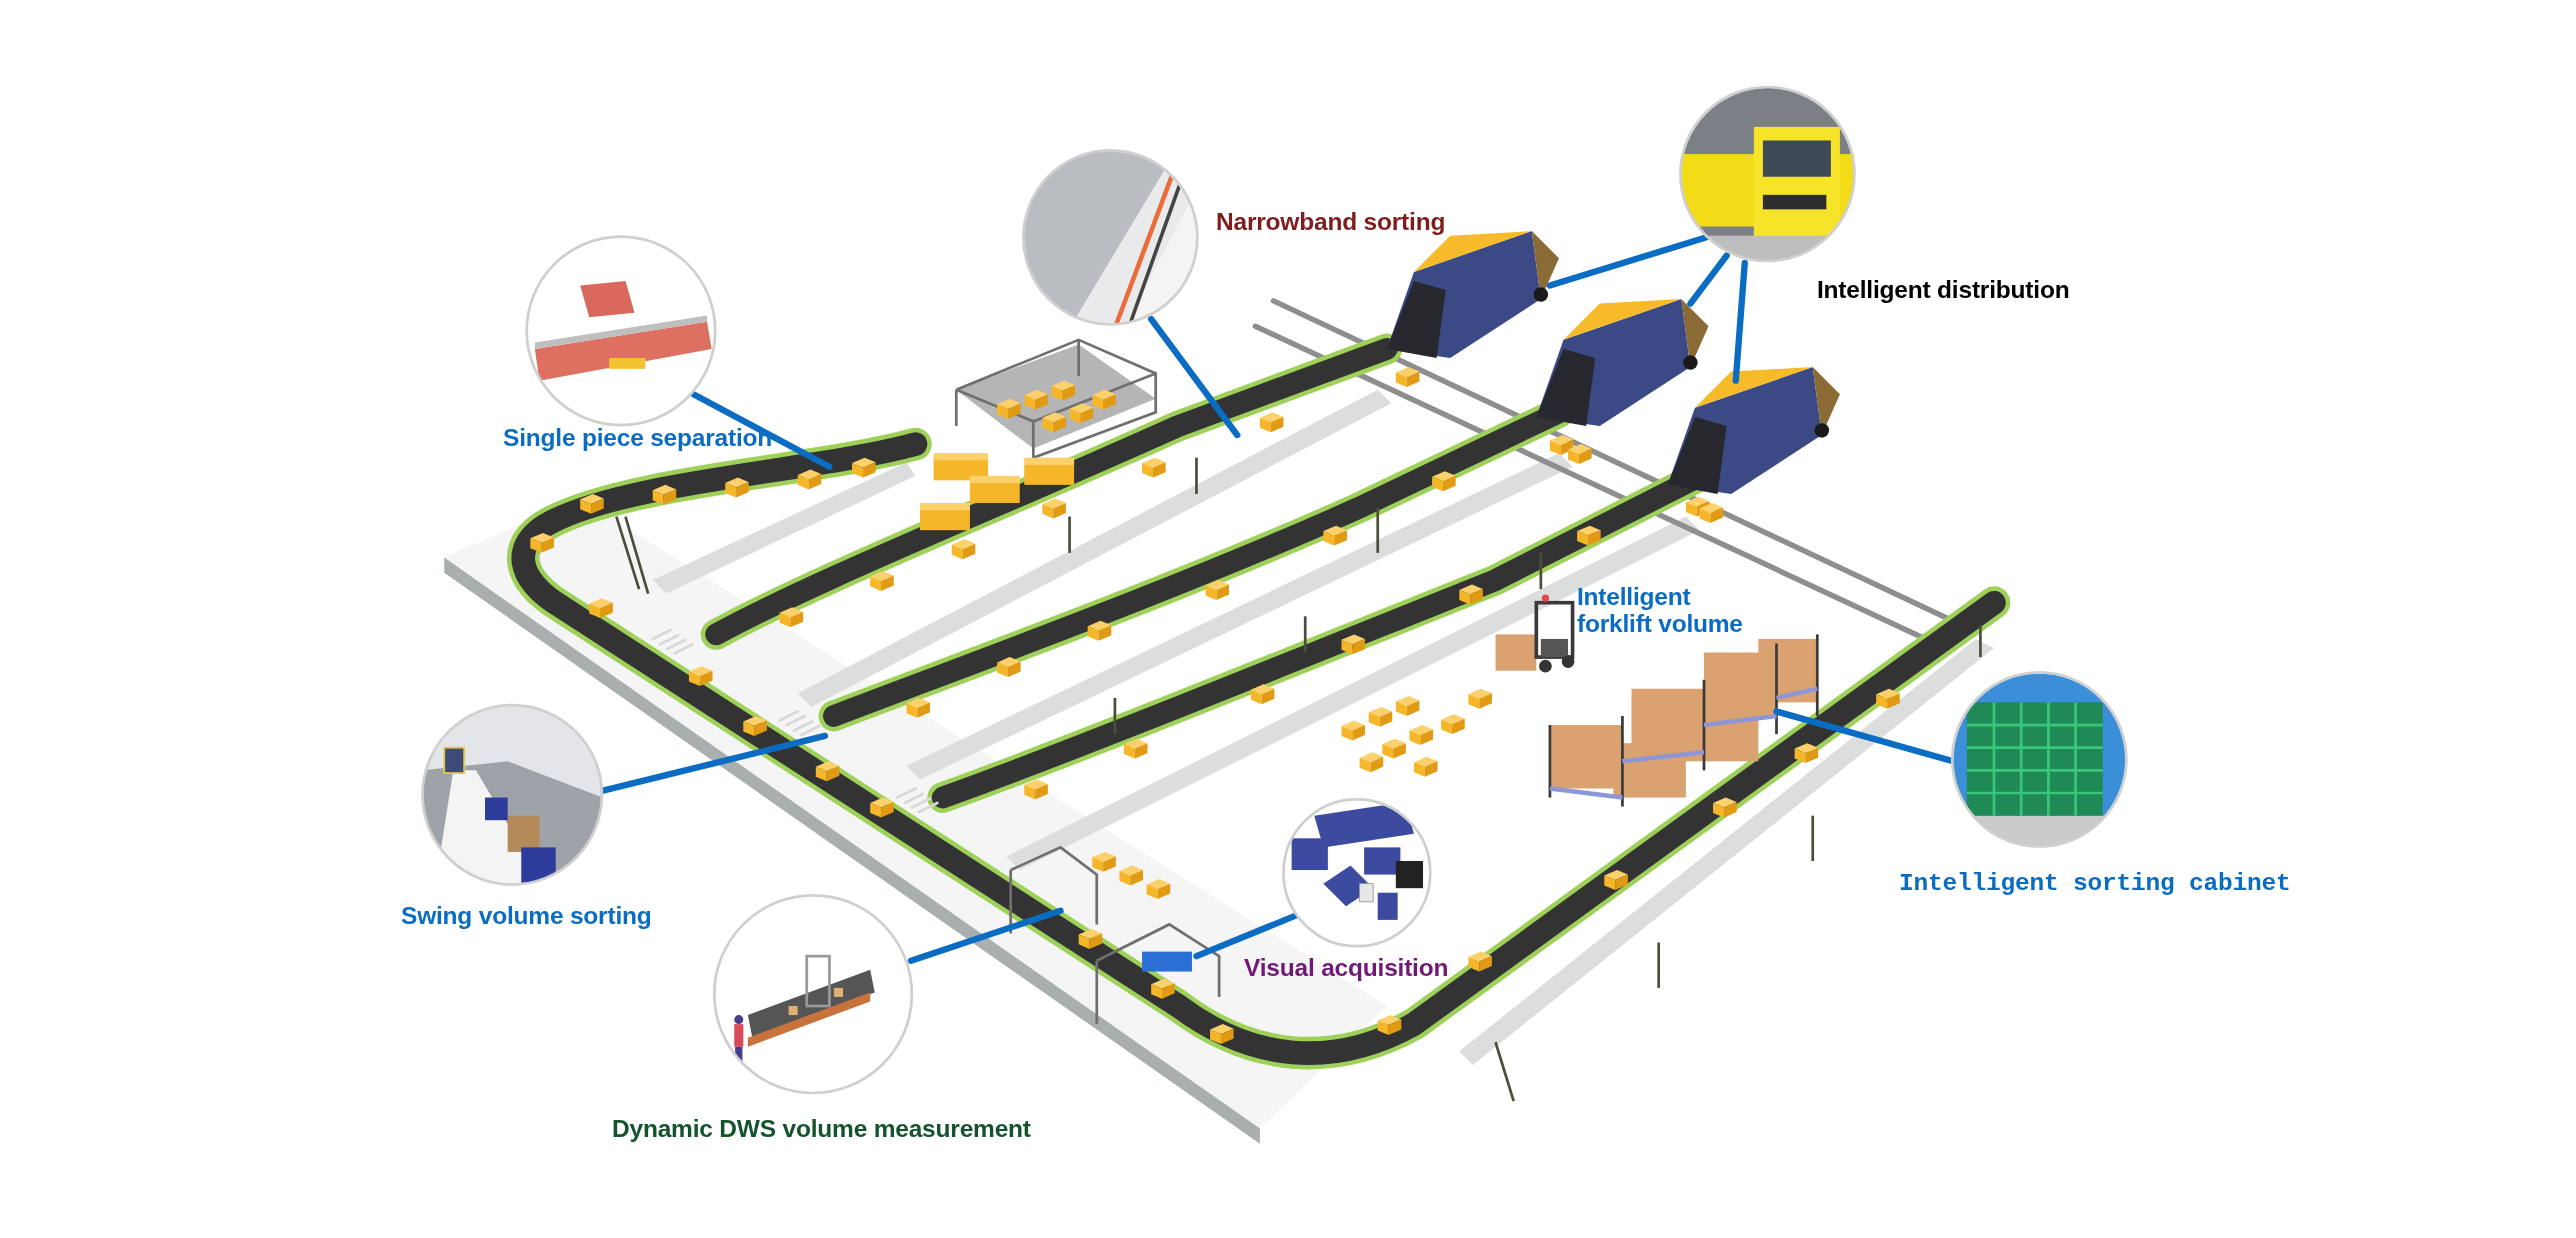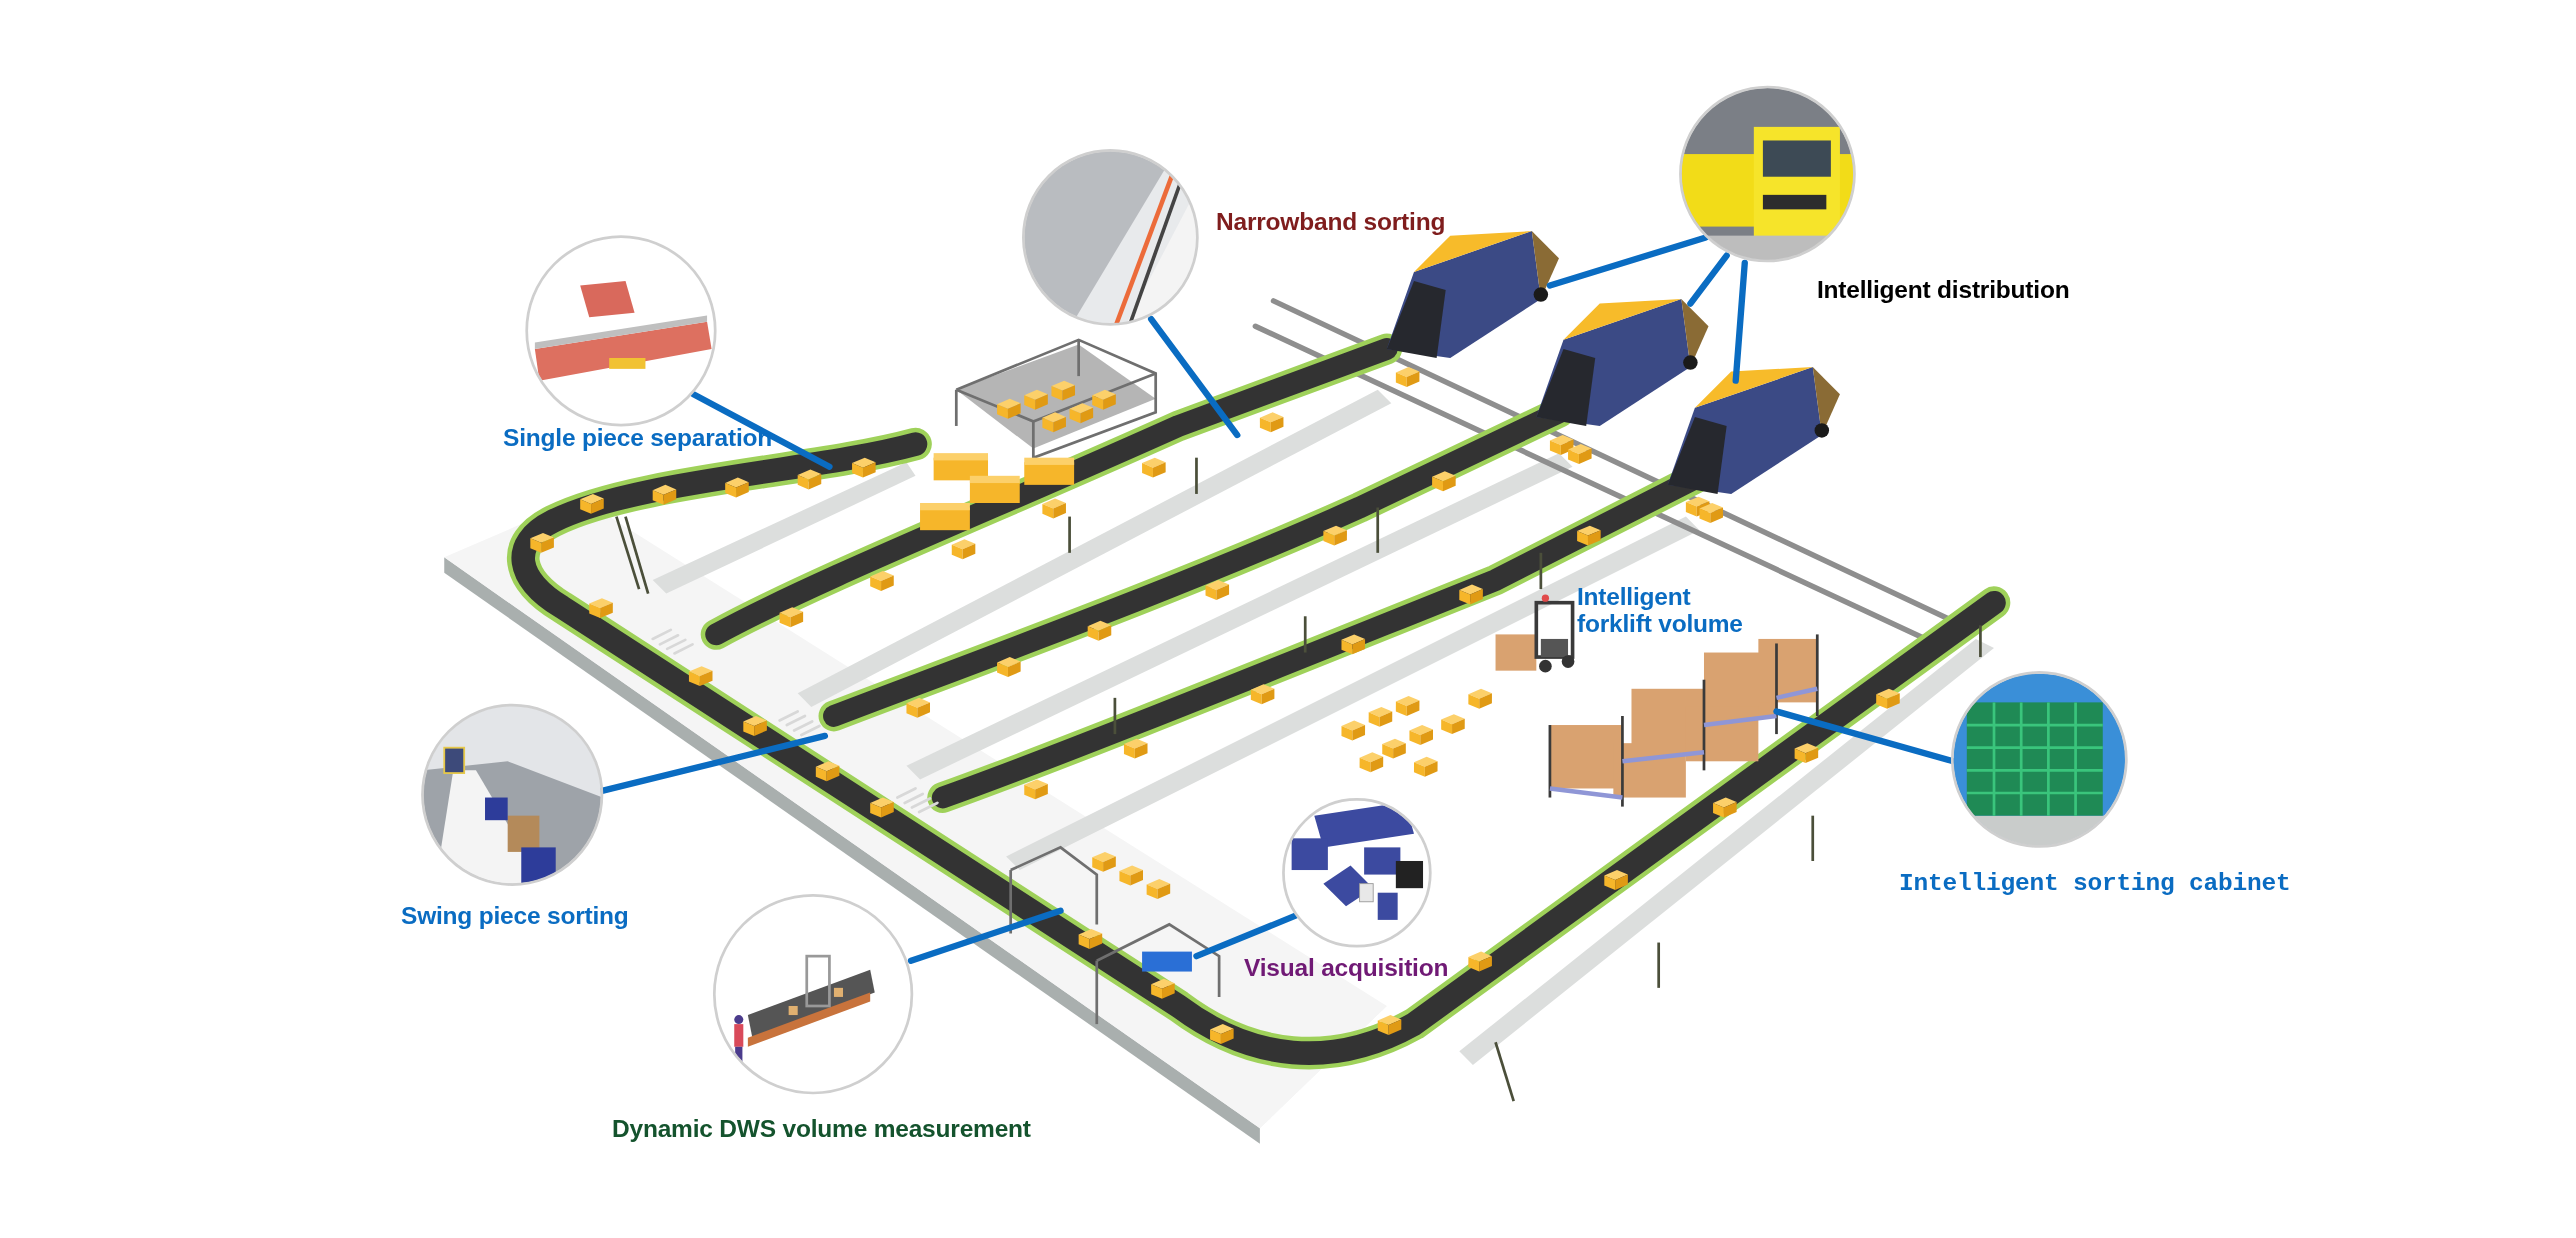--- a/index.html
+++ b/index.html
@@ -365,17 +365,17 @@
   </g>
 </svg>
 
 <div class="label" style="left: 503px; top: 424px; color: rgb(10, 108, 194);">Single piece separation</div>
 <div class="label" style="left: 1216px; top: 208px; color: #7f1d1d;">Narrowband sorting</div>
 <div class="label" style="left: 1777px; top: 276px; color: #000000; margin-left: 40px;">Intelligent distribution</div>
 <div class="label center" style="left: 1577px; top: 583px; width: 150px; color: rgb(10, 108, 194);">
   <div>Intelligent</div>
   <div>forklift volume</div>
 </div>
-<div class="label" style="left: 401px; top: 902px; color: rgb(10, 108, 194);">Swing piece sorting</div>
+<div class="label" style="left: 401px; top: 902px; color: rgb(10, 108, 194);">Swing volume sorting</div>
 <div class="label" style="left: 1899px; top: 870px; color: rgb(10, 108, 194); font-family: Liberation Mono, monospace;">Intelligent sorting cabinet</div>
 <div class="label" style="left: 1244px; top: 954px; color: #701a75;">Visual acquisition</div>
 <div class="label" style="left: 612px; top: 1115px; color: #14532d;">Dynamic DWS volume measurement</div>
 
 
 </body></html>

